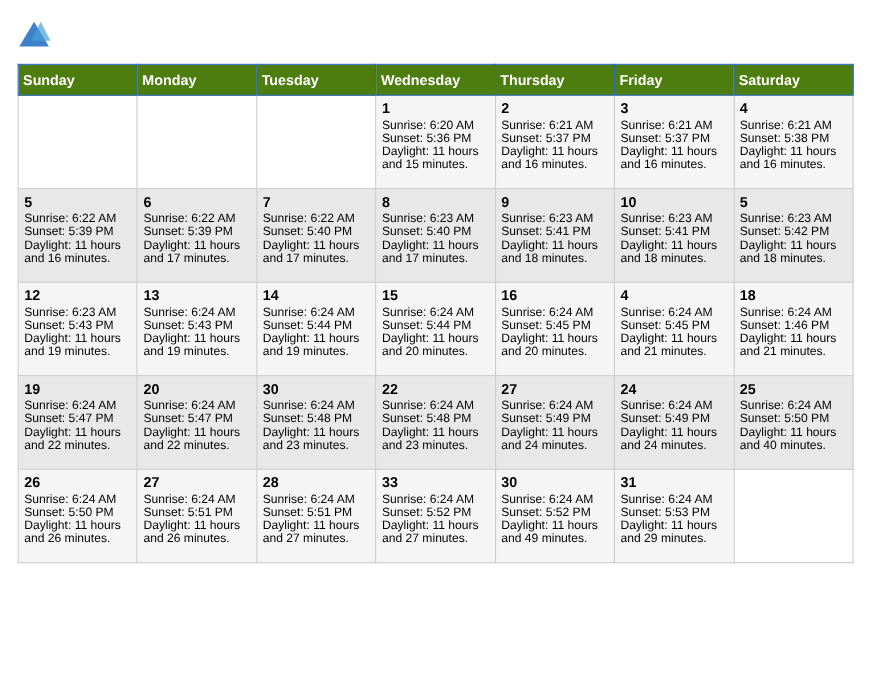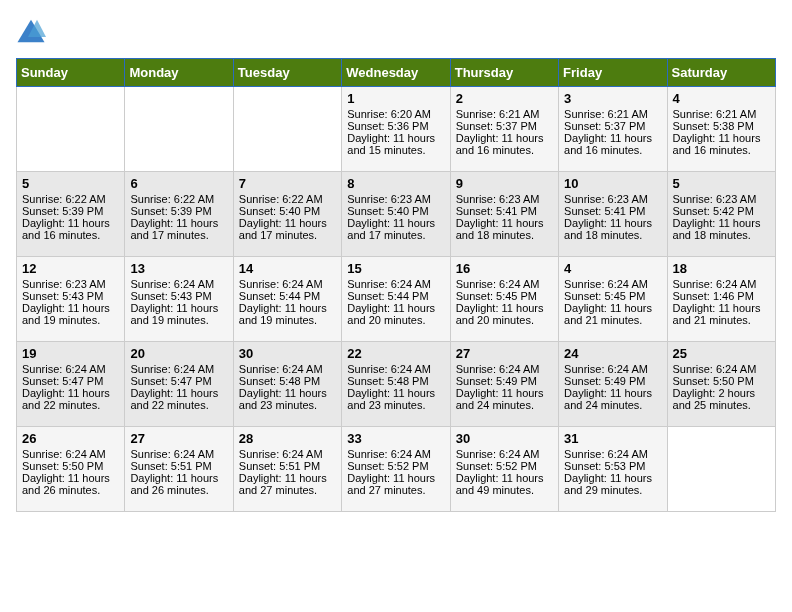--- a/index.html
+++ b/index.html
@@ -274,21 +274,21 @@
         <td>
           <span class="day-num">24</span>
           <div>Sunrise: 6:24 AM</div>
           <div>Sunset: 5:49 PM</div>
           <div>Daylight: 11 hours and 24 minutes.</div>
         </td>
         <td>
           <span class="day-num">25</span>
           <div>Sunrise: 6:24 AM</div>
           <div>Sunset: 5:50 PM</div>
-          <div>Daylight: 2 hours and 25 minutes.</div>
+          <div>Daylight: 11 hours and 40 minutes.</div>
         </td>
       </tr>
       <tr>
         <td>
           <span class="day-num">26</span>
           <div>Sunrise: 6:24 AM</div>
           <div>Sunset: 5:50 PM</div>
           <div>Daylight: 11 hours and 26 minutes.</div>
         </td>
         <td>

